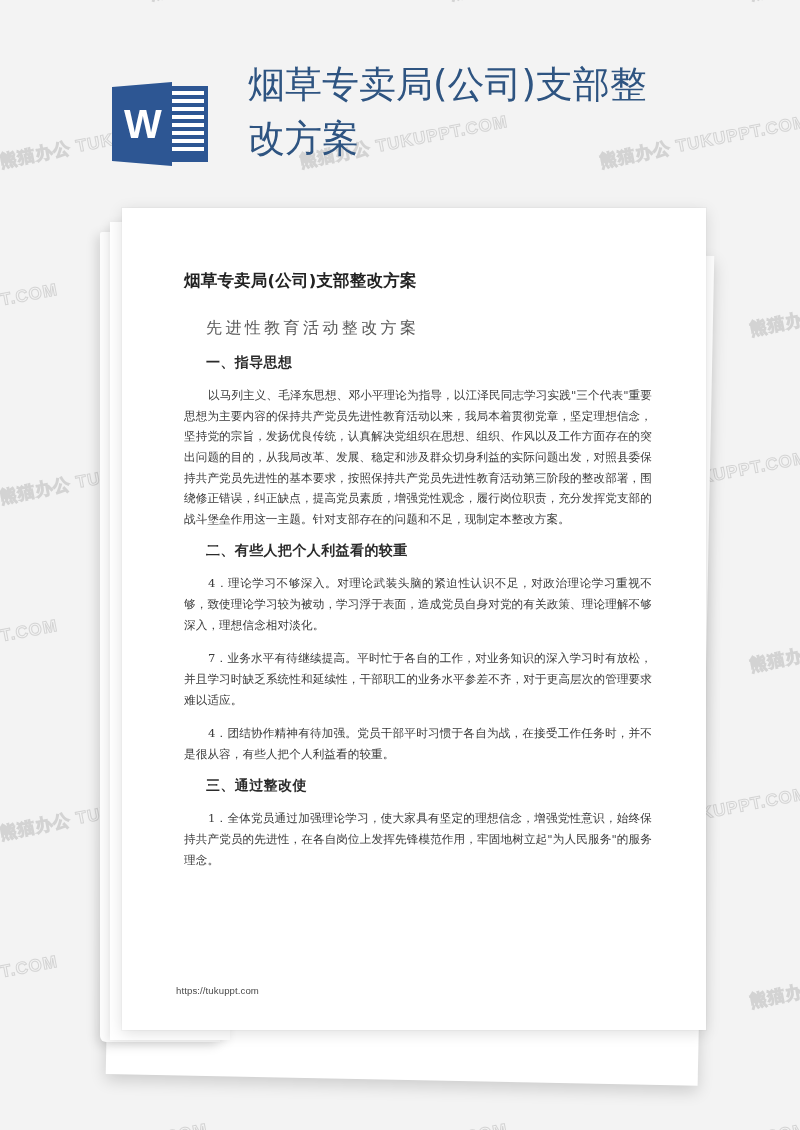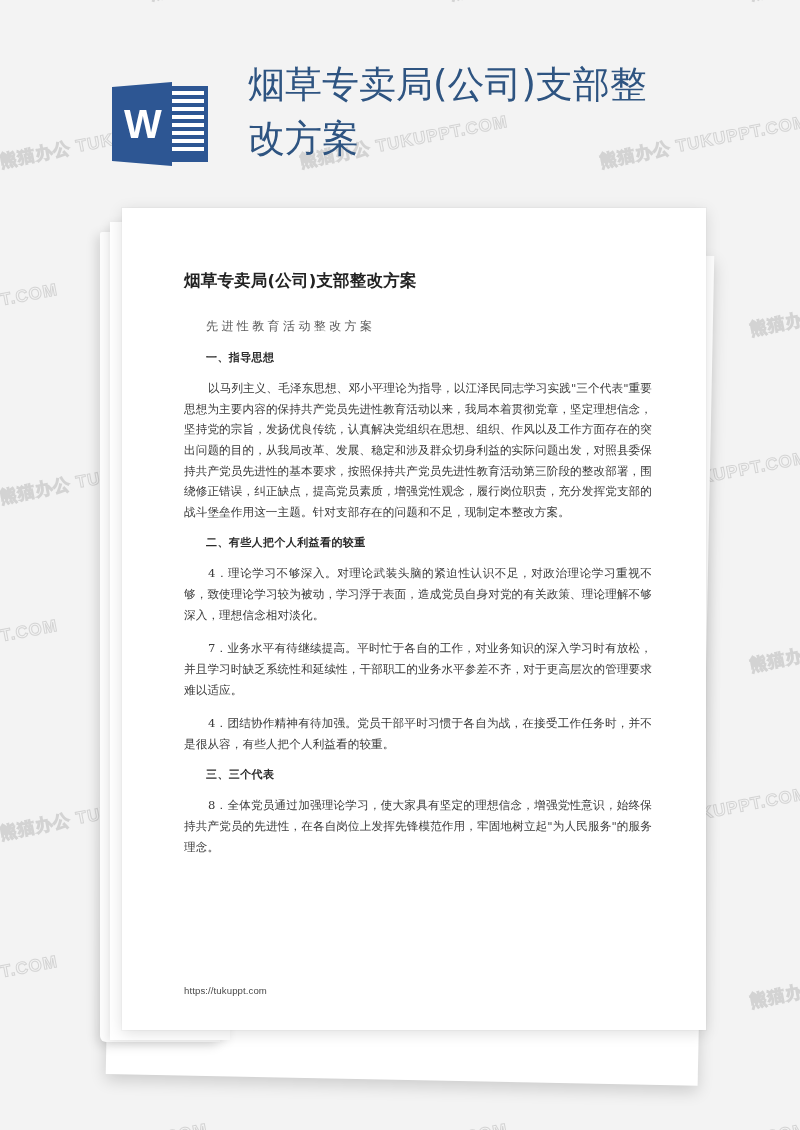--- a/index.html
+++ b/index.html
@@ -170,53 +170,53 @@
   .doc-title {
     font-family: "DejaVu Sans", sans-serif;
     font-weight: 700;
     font-size: 16.5px;
     color: #222222;
     margin: 0 0 26px 0;
     letter-spacing: 0.2px;
   }
   .doc-sub {
     font-family: "DejaVu Serif", serif;
-    font-size: 12px;
+    font-size: 16px;
     color: #5a5a5a;
     margin: 0 0 15px 22px;
     letter-spacing: 3.4px;
   }
   .doc-sub2 {
     font-family: "DejaVu Serif", serif;
     font-size: 11.4px;
     color: #434343;
     margin: 0 0 20px 22px;
     letter-spacing: 0.2px;
   }
   .sec-head {
     font-family: "DejaVu Serif", serif;
     font-weight: 700;
-    font-size: 11px;
+    font-size: 14px;
     color: #2b2b2b;
     margin: 0 0 13px 22px;
     letter-spacing: 0.4px;
   }
   .para {
     font-family: "DejaVu Serif", serif;
     font-size: 11.6px;
     line-height: 1.78;
     color: #3a3a3a;
     margin: 0 0 13px 0;
     text-indent: 24px;
     text-align: justify;
     letter-spacing: 0.1px;
   }
   .footer-url {
     position: absolute;
-    left: 62px;
+    left: 54px;
     bottom: 34px;
     font-family: "Liberation Sans", sans-serif;
     font-size: 9.6px;
     color: #4a4a4a;
     letter-spacing: 0.1px;
   }
 </style>
 </head>
 <body>
 
@@ -232,22 +232,22 @@
       <div class="doc-sub">先进性教育活动整改方案</div>
 
       <div class="sec-head">一、指导思想</div>
       <p class="para">以马列主义、毛泽东思想、邓小平理论为指导，以江泽民同志学习实践"三个代表"重要思想为主要内容的保持共产党员先进性教育活动以来，我局本着贯彻党章，坚定理想信念，坚持党的宗旨，发扬优良传统，认真解决党组织在思想、组织、作风以及工作方面存在的突出问题的目的，从我局改革、发展、稳定和涉及群众切身利益的实际问题出发，对照县委保持共产党员先进性的基本要求，按照保持共产党员先进性教育活动第三阶段的整改部署，围绕修正错误，纠正缺点，提高党员素质，增强党性观念，履行岗位职责，充分发挥党支部的战斗堡垒作用这一主题。针对支部存在的问题和不足，现制定本整改方案。</p>
 
       <div class="sec-head">二、有些人把个人利益看的较重</div>
       <p class="para">4．理论学习不够深入。对理论武装头脑的紧迫性认识不足，对政治理论学习重视不够，致使理论学习较为被动，学习浮于表面，造成党员自身对党的有关政策、理论理解不够深入，理想信念相对淡化。</p>
       <p class="para">7．业务水平有待继续提高。平时忙于各自的工作，对业务知识的深入学习时有放松，并且学习时缺乏系统性和延续性，干部职工的业务水平参差不齐，对于更高层次的管理要求难以适应。</p>
       <p class="para">4．团结协作精神有待加强。党员干部平时习惯于各自为战，在接受工作任务时，并不是很从容，有些人把个人利益看的较重。</p>
 
-      <div class="sec-head">三、三个代表</div>
-      <p class="para">8．全体党员通过加强理论学习，使大家具有坚定的理想信念，增强党性意识，始终保持共产党员的先进性，在各自岗位上发挥先锋模范作用，牢固地树立起"为人民服务"的服务理念。</p>
+      <div class="sec-head">三、通过整改使</div>
+      <p class="para">1．全体党员通过加强理论学习，使大家具有坚定的理想信念，增强党性意识，始终保持共产党员的先进性，在各自岗位上发挥先锋模范作用，牢固地树立起"为人民服务"的服务理念。</p>
 
     </div>
     <div class="footer-url">https://tukuppt.com</div>
   </div>
 </div>
 
 <div class="header">
   <div class="word-icon">
     <div class="wi-body"></div>
     <div class="wi-w">W</div>

